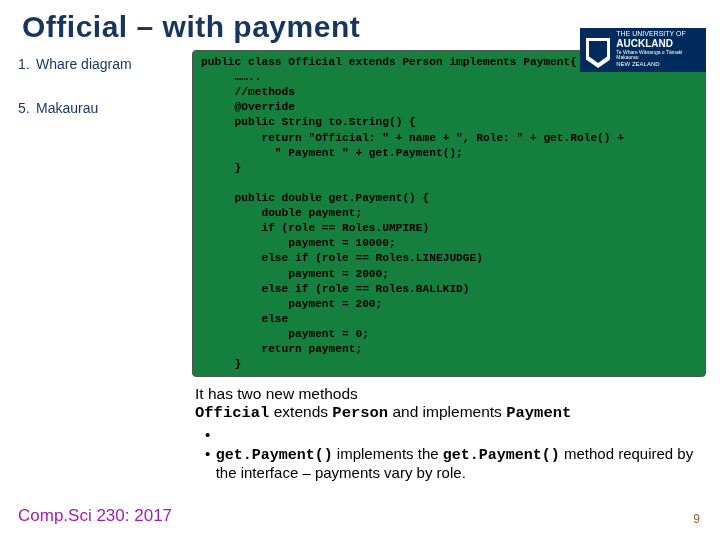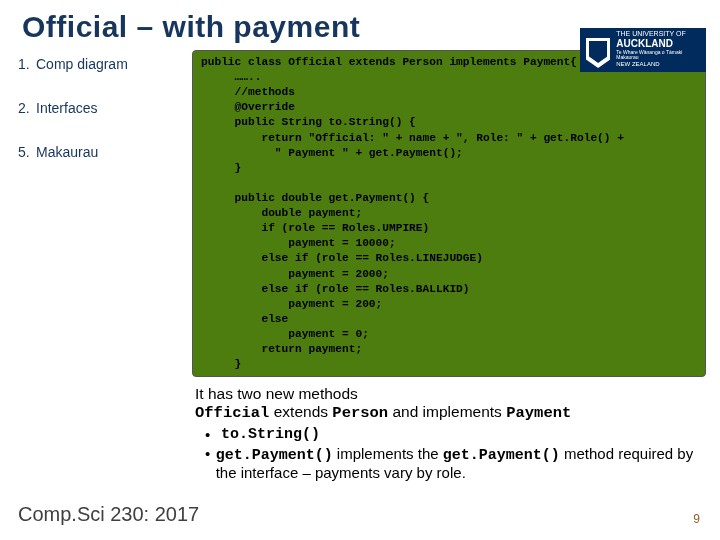--- a/index.html
+++ b/index.html
@@ -46,43 +46,43 @@
     font-size: 14px;
     color: #17365D;
     margin-bottom: 28px;
   }
   .sidebar .navitem .num { display:inline-block; width: 18px; }
 
   .codebox {
     flex: 1;
     border: 1px solid #555;
     border-radius: 4px;
-    background: #4d7c0f;
+    background: #15803d;
     font-family: "Courier New", monospace;
     font-size: 11.2px;
     font-weight: bold;
     line-height: 1.35;
     padding: 4px 8px;
     white-space: pre;
     color: #000;
     margin-top: 2px;
     min-height: 300px;
   }
 
   .below { padding: 8px 16px 0 195px; font-size: 15.5px; color: #000; }
   .mono { font-family: "Courier New", monospace; font-weight: bold; }
   .bullets { padding: 4px 0 0 10px; font-size: 15px; }
   .bullets .row { display:flex; align-items:flex-start; margin-bottom: 2px; }
   .bullets .dot { width: 16px; }
 
   .footer-left {
     position: absolute;
     left: 18px; bottom: 14px;
-    color: #404040;
-    font-size: 20px;
+    color: #a21caf;
+    font-size: 17px;
   }
   .pagenum {
     position: absolute;
     right: 20px; bottom: 14px;
     color: #9a5a2a;
     font-size: 12px;
   }
 </style>
 </head>
 <body>
@@ -95,22 +95,21 @@
     <div class="ltxt">
       <span>THE UNIVERSITY OF</span>
       <span style="font-size:10px;font-weight:bold">AUCKLAND</span>
       <span style="font-size:5px">Te Whare Wānanga o Tāmaki Makaurau</span>
       <span style="font-size:6px">NEW ZEALAND</span>
     </div>
   </div>
 
   <div class="layout">
     <div class="sidebar">
-      <div class="navitem"><span class="num">1.</span><span>Comp diagram</span></div>
-      <div class="navitem"><span class="num">2.</span><span>Interfaces</span></div>
+      <div class="navitem"><span class="num">1.</span><span>Whare diagram</span></div>
       <div class="navitem"><span class="num">5.</span><span>Makaurau</span></div>
     </div>
 
     <div class="codebox">public class Official extends Person implements Payment{
      ……..
      //methods
      @Override
      public String to.String() {
          return "Official: " + name + ", Role: " + get.Role() +
            " Payment " + get.Payment();
@@ -131,21 +130,20 @@
   </div>
 
   <div class="below">
     <div>It has two new methods</div>
     <div>
       <span class="mono">Official</span><span> extends </span><span class="mono">Person</span><span> and implements </span><span class="mono">Payment</span>
     </div>
     <div class="bullets">
       <div class="row">
         <span class="dot">•</span>
-        <span class="mono">to.String()</span>
       </div>
       <div class="row">
         <span class="dot">•</span>
         <span>
           <span class="mono">get.Payment()</span><span> implements the </span><span class="mono">get.Payment()</span><span> method required by the interface – payments vary by role.</span>
         </span>
       </div>
     </div>
   </div>
 

